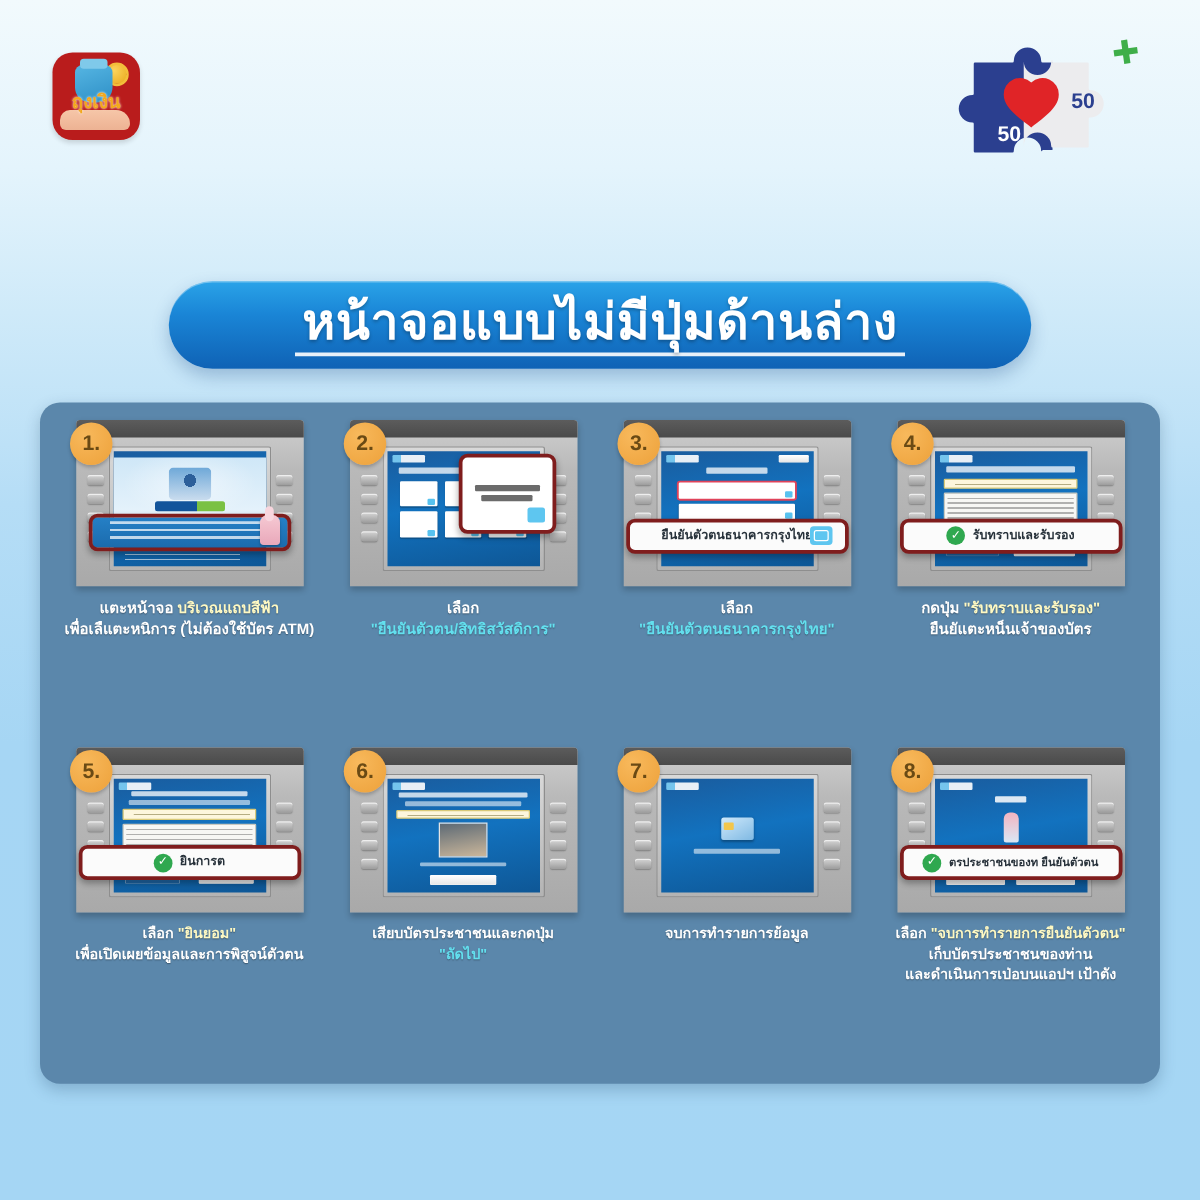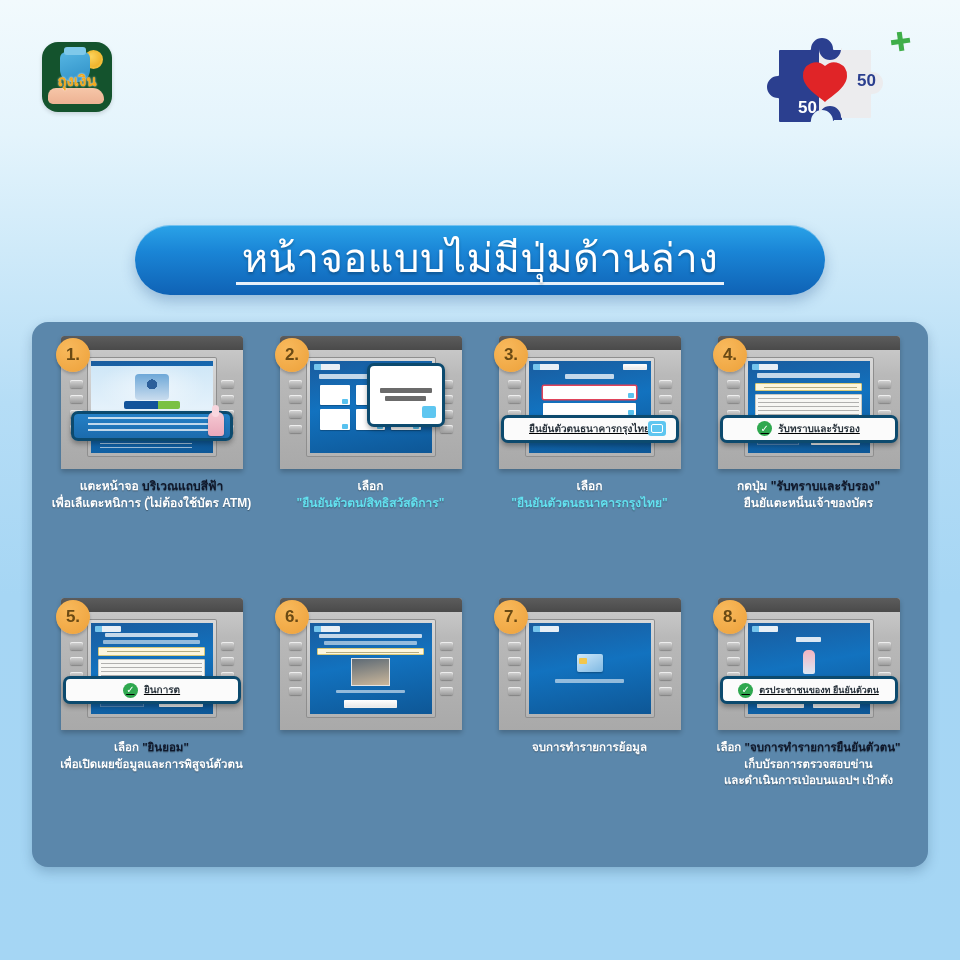--- a/index.html
+++ b/index.html
@@ -33,21 +33,21 @@
     background:
       linear-gradient(90deg,#1b3c55 0 3px, transparent 3px 6px) repeat-x,
       #dfe8ec;
     background-size: 6px 100%;
   }
   .logo-paotang .pt-text {
     position: absolute; left: 0; right: 0; bottom: 9px; text-align: center;
     color: #fff; font-size: 20px; font-weight: 700; letter-spacing: .5px;
   }
   .logo-thungngen {
-    width: 70px; height: 70px; border-radius: 16px; background: #14532d;
+    width: 70px; height: 70px; border-radius: 16px; background: #b91c1c;
     box-shadow: 0 2px 4px rgba(0,0,0,.14);
     position: relative; overflow: hidden;
   }
   .logo-thungngen .coin {
     position:absolute; right:9px; top:8px; width:19px; height:19px; border-radius:50%;
     background: radial-gradient(circle at 35% 30%, #fcd45c, #eaa81c);
     border: 2px solid #f3be3a;
   }
   .logo-thungngen .sack {
     position:absolute; left:18px; top:10px; width:30px; height:30px; border-radius:6px 6px 12px 12px;
@@ -72,21 +72,21 @@
 
   
   .title-banner {
     position: absolute; left: 50%; transform: translateX(-50%); top: 225px;
     width: 690px; height: 70px; border-radius: 36px;
     background: linear-gradient(180deg,#2aa3e8 0%,#1a85d6 38%,#0f62b5 100%);
     box-shadow: 0 6px 14px rgba(20,70,130,.28), inset 0 1px 0 rgba(255,255,255,.35);
     display: flex; align-items: center; justify-content: center;
   }
   .title-banner .title-text {
-    color: #ffffff; font-size: 40px; font-weight: 400; letter-spacing: .5px;
+    color: #ffffff; font-size: 40px; font-weight: 700; letter-spacing: .5px;
     text-shadow: 0 2px 3px rgba(0,0,0,.28);
     border-bottom: 3px solid rgba(255,255,255,.9); padding: 0 6px 2px;
     line-height: 1.1;
   }
 
   
   .panel {
     position: absolute; left: 32px; top: 322px; width: 896px; height: 545px;
     background: #5b87ab; border-radius: 16px;
     box-shadow: 0 5px 12px rgba(25,60,95,.25);
@@ -209,24 +209,24 @@
   .promo-strip {
     position:absolute; left:3%; right:3%; bottom:4%; height:18%;
     background: linear-gradient(180deg,#1e73bb,#17559a);
     background-image: repeating-linear-gradient(180deg, rgba(255,255,255,.6) 0 1px, transparent 1px 4px);
     background-size: 80% 100%; background-position: 6px 3px; background-repeat: no-repeat;
   }
 
   
   .callout {
     position: absolute; z-index: 5;
-    border: 3px solid #0c4a6e; border-radius: 7px;
+    border: 3px solid #7f1d1d; border-radius: 7px;
     box-shadow: 0 3px 5px rgba(0,0,0,.3);
     display: flex; align-items: center; justify-content: center;
-    text-align: left; line-height: 1.15; text-decoration: underline;
+    text-align: left; line-height: 1.15;
   }
   .callout.bar-blue {
     left: 10px; right: 10px; bottom: 28px; height: 30px;
     background: linear-gradient(180deg,#2580c6,#1b6bad);
     padding: 0 6px;
   }
   .callout.bar-blue .txt {
     flex:1; height: 17px;
     background: repeating-linear-gradient(180deg, rgba(255,255,255,.72) 0 2px, transparent 2px 6px);
     background-size: 88% 100%; background-position: center top; background-repeat: no-repeat;
@@ -273,21 +273,21 @@
     content:""; position:absolute; left:4px; top:-7px; width:7px; height:12px;
     background:#f8d6de; border-radius:4px;
   }
 
   
   .caption {
     margin-top: 9px; text-align: center; color: #ffffff;
     font-size: 12px; line-height: 1.45; font-weight: 700;
     text-shadow: 0 1px 1px rgba(0,0,0,.35); max-width: 210px;
   }
-  .caption .hl { color: #0f172a; text-align: center; }
+  .caption .hl { color: #fef9c3; text-align: center; }
   .caption .quote { color: #63e0ef; }
   .row2 .caption { font-size: 11.5px; }
 </style>
 </head>
 <body>
 
 <div class="logo-row">
   <div class="logo-thungngen">
     <div class="coin"></div>
     <div class="sack"></div>
@@ -556,20 +556,24 @@
             </div>
             <div class="softkeys">
                 <span></span>
                 <span></span>
                 <span></span>
                 <span></span>
               </div>
           </div>
         </div>
       </div>
+      <div class="caption">
+        <span>เสียบบัตรประชาชนและกดปุ่ม</span><br>
+        <span class="quote">"ถัดไป"</span>
+      </div>
     </div>
 
     <div class="step row2">
       <div class="badge">7.</div>
       <div class="atm">
         <div class="atm-body">
           <div class="atm-hood"></div>
           <div class="atm-inner">
             <div class="softkeys">
                 <span></span>
@@ -630,19 +634,19 @@
               </div>
           </div>
         </div>
         <div class="callout pill two-line">
           <div class="check">✓</div>
           <div class="label">ตรประชาชนของท ยืนยันตัวตน</div>
         </div>
       </div>
       <div class="caption">
         <span>เลือก </span><span class="hl">"จบการทำรายการยืนยันตัวตน"</span><br>
-        <span>เก็บบัรอการตรวจสอบข่าน</span><br>
+        <span>เก็บบัตรประชาชนของท่าน</span><br>
         <span>และดำเนินการเป่อบนแอปฯ เป้าตัง</span>
       </div>
     </div>
 
   </div>
 </div>
 
 </body></html>

